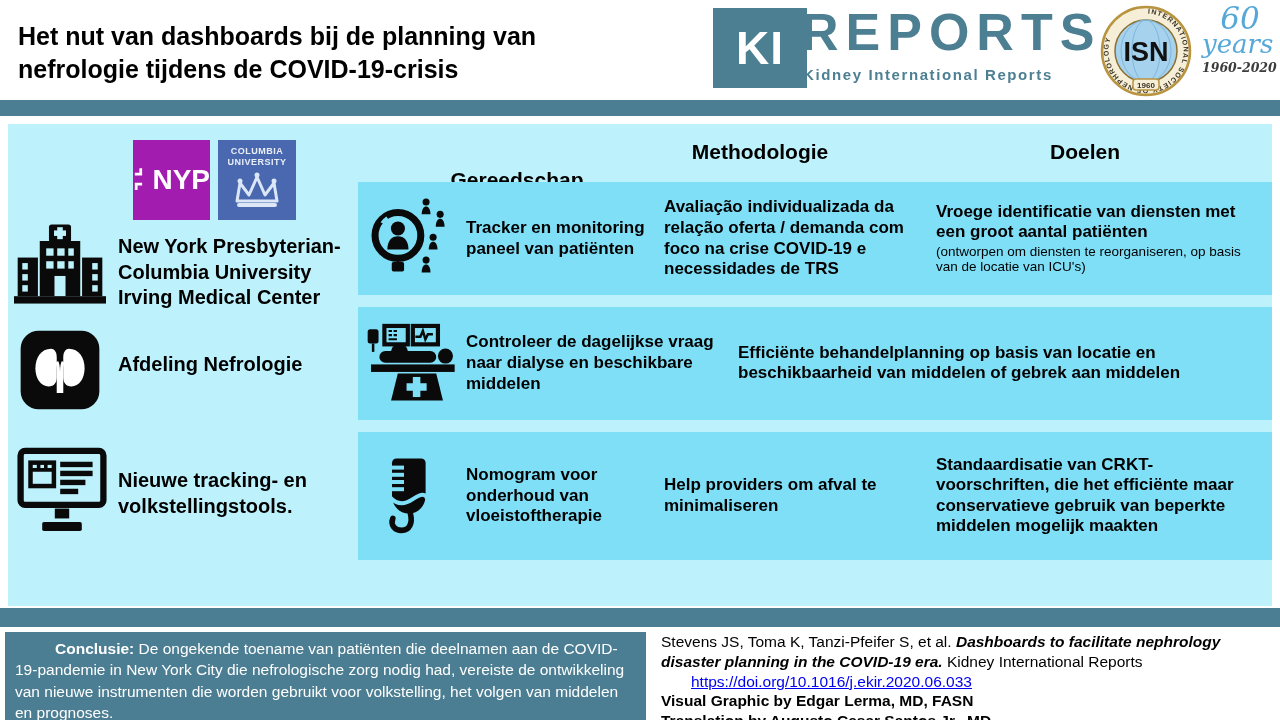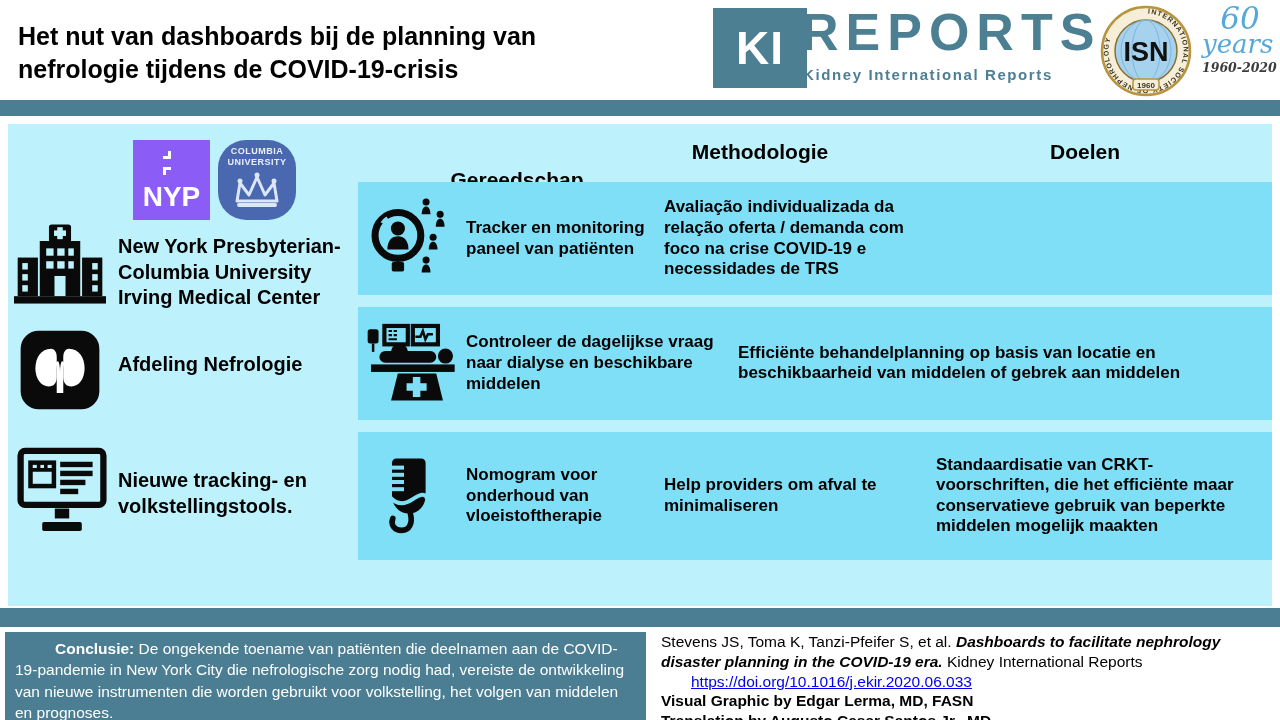--- a/index.html
+++ b/index.html
@@ -14,23 +14,23 @@
   #isn-badge{left:1100px; top:5px; width:92px; height:92px;}
   #anniv{left:1202px; top:4px; width:76px; text-align:left; color:#56a8d8;}
   #anniv .big{font-size:31px; font-style:italic; font-family:"DejaVu Serif", serif; line-height:0.95; display:block;text-align:center;}
   #anniv .word{font-size:26px; font-style:italic; font-family:"DejaVu Serif", serif; line-height:1; display:block; margin-top:-2px;}
   #anniv .range{font-size:12.5px; font-style:italic; font-weight:bold; color:#3c3c3c; display:block; margin-top:3px; font-family:"DejaVu Serif", serif;}
   .teal-bar{left:0; width:1280px; background:#4b7e92;}
   #bar1{top:100px; height:16px;}
   #bar2{top:608px; height:19px;}
   
   #panel{left:8px; top:124px; width:1264px; height:482px; background:#bdf2fc;}
-  #nyp-logo{left:133px; top:140px; width:77px; height:80px; background:#8b5cf6; color:#fff; display:flex; align-items:center; justify-content:center;flex-direction:column;}
+  #nyp-logo{left:133px; top:140px; width:77px; height:80px; background:#a21caf; color:#fff; display:flex; align-items:center; justify-content:center;}
   #nyp-logo span{font-size:28px; font-weight:bold;}
-  #columbia-logo{left:218px; top:140px; width:78px; height:80px; background:#4968b0; color:#e9eef8; text-align:center; font-size:9px; font-weight:bold; letter-spacing:0.5px; line-height:1.2; padding-top:6px; box-sizing:border-box;border-radius:28px;}
+  #columbia-logo{left:218px; top:140px; width:78px; height:80px; background:#4968b0; color:#e9eef8; text-align:center; font-size:9px; font-weight:bold; letter-spacing:0.5px; line-height:1.2; padding-top:6px; box-sizing:border-box;}
   .inst-icon{display:flex; align-items:center; justify-content:center;}
   .inst-label{font-size:20px; font-weight:bold; color:#000; line-height:1.28;}
   #hosp-icon{left:12px; top:220px; width:96px; height:88px;}
   #hosp-label{left:118px; top:234px; width:245px;}
   #kidney-icon{left:18px; top:328px; width:84px; height:84px;}
   #kidney-label{left:118px; top:352px; width:245px;}
   #monitor-icon{left:16px; top:446px; width:92px; height:90px;}
   #monitor-label{left:118px; top:468px; width:245px;}
   
   .col-head{top:140px; font-size:21px; font-weight:bold; color:#000; text-align:center;}
@@ -188,20 +188,24 @@
           <path d="M77,36 c0,-6 2.5,-9 5,-9 c2.5,0 5,3 5,9 z"></path>
         <circle cx="74" cy="48" r="4"></circle>
           <path d="M69,62 c0,-6 2.5,-9 5,-9 c2.5,0 5,3 5,9 z"></path>
         <circle cx="66" cy="74" r="4"></circle>
           <path d="M61,88 c0,-6 2.5,-9 5,-9 c2.5,0 5,3 5,9 z"></path>
       </g>
     </svg>
   </div>
   <div class="cell-tool">Tracker en monitoring paneel van patiënten</div>
   <div class="cell-meth">Avaliação individualizada da relação oferta / demanda com foco na crise COVID-19 e necessidades de TRS</div>
+  <div class="cell-goal">
+    <div>Vroege identificatie van diensten met een groot aantal patiënten</div>
+    <div class="goal-note">(ontworpen om diensten te reorganiseren, op basis van de locatie van ICU's)</div>
+  </div>
 </div>
 
 <div class="abs trow" id="row2">
   <div class="cell-icon">
     <svg width="92" height="84" viewBox="0 0 110 95">
       <rect x="2" y="6" width="13" height="17" rx="3" fill="#0a0a0a"></rect>
       <rect x="7" y="23" width="3" height="10" fill="#0a0a0a"></rect>
       <rect x="22" y="2" width="28" height="22" fill="none" stroke="#0a0a0a" stroke-width="5"></rect>
       <path d="M27 8 h4 M33 8 h4 M27 13 h4 M33 13 h4 M27 18 h10" stroke="#0a0a0a" stroke-width="2.5"></path>
       <rect x="56" y="2" width="30" height="22" fill="none" stroke="#0a0a0a" stroke-width="5"></rect>

